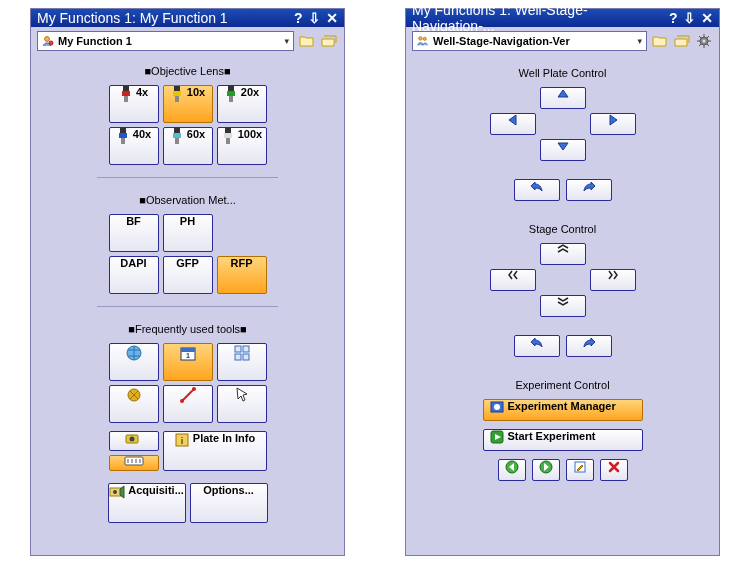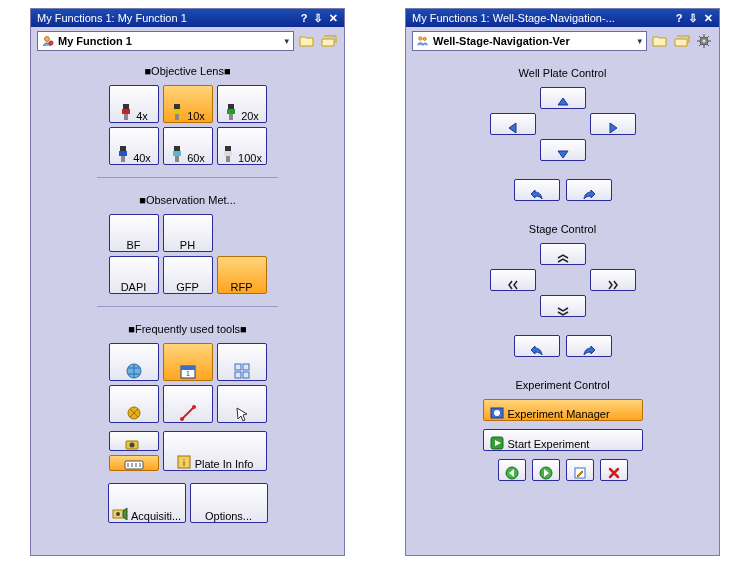--- a/index.html
+++ b/index.html
@@ -22,21 +22,21 @@
     background: #cecee8;
     border: 1px solid #7a7ab0;
     display: flex;
     flex-direction: column;
   }
   .panel-left { width: 320px; min-height: 548px; }
   .panel-right { width: 320px; min-height: 470px; }
   .titlebar {
     background: linear-gradient(to bottom, #1b4db3, #0d2a94);
     color: #fff;
-    font-size: 11px;
+    font-size: 14px;
     padding: 2px 6px;
     display: flex;
     align-items: center;
     justify-content: space-between;
     height: 18px;
   }
   .titlebar-controls { display:flex; gap:6px; font-weight:bold; }
   .titlebar-controls span { cursor:pointer; }
   .toolbar-row {
     display:flex;
@@ -81,26 +81,27 @@
   .grid {
     display:grid;
     gap:4px;
     justify-content:center;
   }
   .btn {
     background: linear-gradient(to bottom, #fefeff, #e6e6f2);
     border: 1px solid #2a2a99;
     border-radius:2px;
     display:flex;
-    align-items:flex-end;
+    align-items:flex-start;
     justify-content:center;
     cursor:pointer;
     color:#000;
     gap:3px;
     font-size:11px;
+    font-weight:bold;
   }
   .btn.selected {
     background: linear-gradient(to bottom, #ffd47a, #ffa51f);
     border-color:#b37000;
   }
   .obj-btn { width:50px; height:38px; flex-direction:row; }
   .obj-btn .obj-icon { width:14px;height:18px; }
   .obs-btn { width:50px; height:38px; }
   .tool-btn { width:50px; height:38px; }
   hr.sep {

